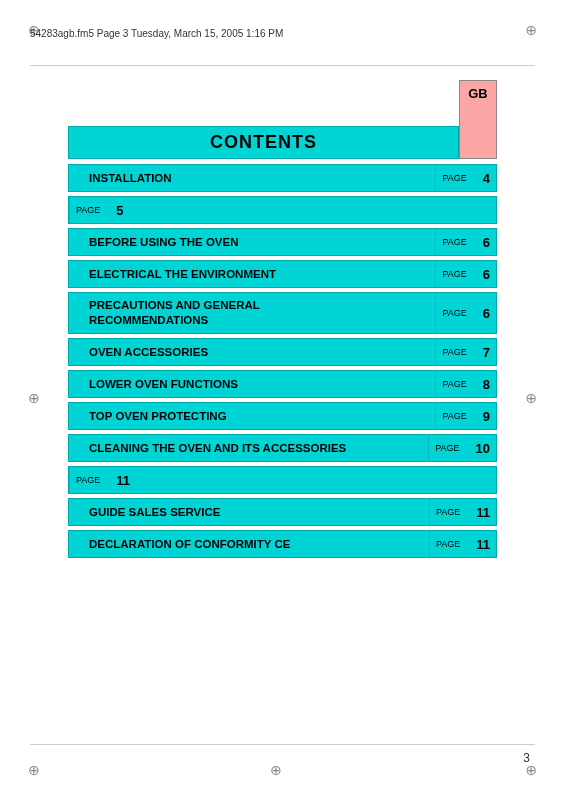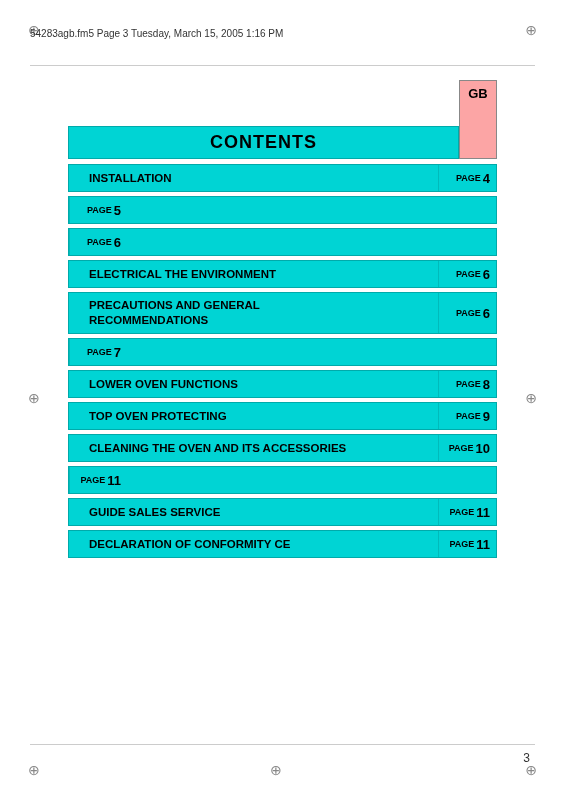--- a/index.html
+++ b/index.html
@@ -121,22 +121,22 @@
       display: flex;
       align-items: center;
       justify-content: flex-end;
       white-space: nowrap;
       border-left: 1px solid #00bbbb;
       min-width: 58px;
     }
 
     .toc-page .page-word {
       font-size: 9px;
-      font-weight: bold;
-      margin-right: 2px;
+      font-weight: normal;
+      margin-right: 16px;
     }
 
     .toc-page .page-num {
       font-size: 13px;
       font-weight: bold;
     }
 
     
     .page-number {
       position: absolute;
@@ -202,20 +202,23 @@
             <span class="page-num">4</span>
           </div>
         </div>
         <div class="toc-row">
           <div class="toc-page">
             <span class="page-word">PAGE</span>
             <span class="page-num">5</span>
           </div>
         </div>
         <div class="toc-row">
+          <div class="toc-label">
+            <span class="toc-label-text">BEFORE USING THE OVEN</span>
+          </div>
           <div class="toc-page">
             <span class="page-word">PAGE</span>
             <span class="page-num">6</span>
           </div>
         </div>
         <div class="toc-row">
           <div class="toc-label">
             <span class="toc-label-text">ELECTRICAL THE ENVIRONMENT</span>
           </div>
           <div class="toc-page">
@@ -226,20 +229,23 @@
         <div class="toc-row toc-row-tall">
           <div class="toc-label">
             <span class="toc-label-text">PRECAUTIONS AND GENERAL<br>RECOMMENDATIONS</span>
           </div>
           <div class="toc-page">
             <span class="page-word">PAGE</span>
             <span class="page-num">6</span>
           </div>
         </div>
         <div class="toc-row">
+          <div class="toc-label">
+            <span class="toc-label-text">OVEN ACCESSORIES</span>
+          </div>
           <div class="toc-page">
             <span class="page-word">PAGE</span>
             <span class="page-num">7</span>
           </div>
         </div>
         <div class="toc-row">
           <div class="toc-label">
             <span class="toc-label-text">LOWER OVEN FUNCTIONS</span>
           </div>
           <div class="toc-page">

